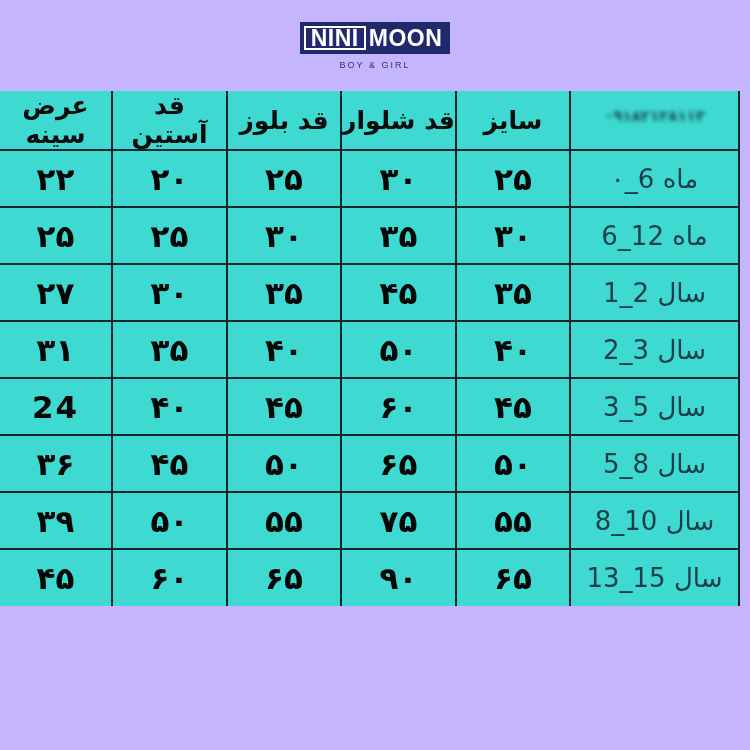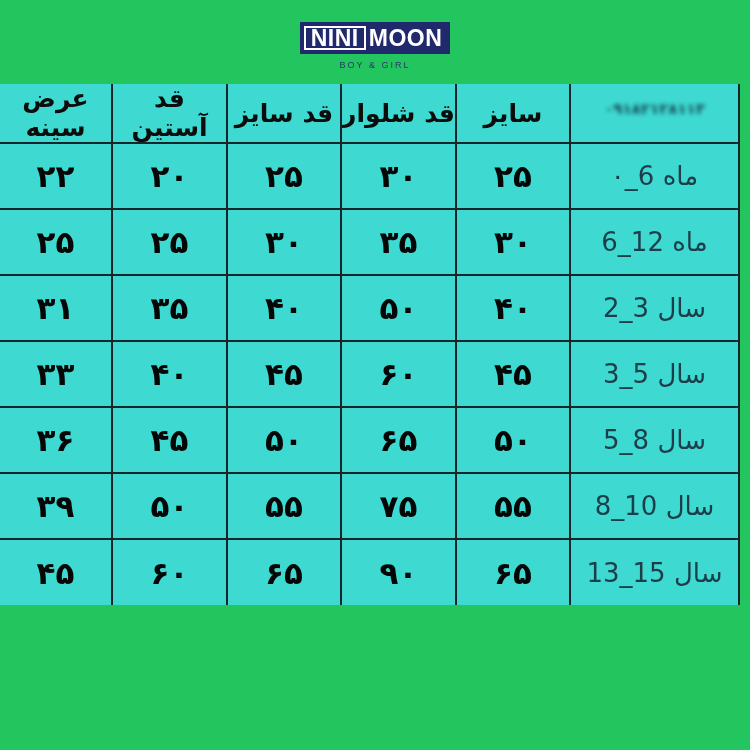--- a/index.html
+++ b/index.html
@@ -1,21 +1,21 @@
 <!DOCTYPE html>
 <html lang="fa"><head>
 <meta charset="utf-8">
 <style>
   html,body{margin:0;padding:0;}
   body{
     width:750px;height:750px;background:#ffffff;
     font-family:"DejaVu Sans",sans-serif;
     overflow:hidden;
   }
-  .canvas{position:relative;width:750px;height:750px;background:#22c55e;}
+  .canvas{position:relative;width:750px;height:750px;background:#c4b5fd;}
 
   
   .brand{position:absolute;top:22px;left:0;width:100%;text-align:center;}
   .logo{
     display:inline-flex;align-items:center;
     background:#20296b;height:32px;box-sizing:border-box;
     padding:3px 8px 3px 4px;
     font-family:"Liberation Sans",sans-serif;
   }
   .nini-box{
@@ -27,30 +27,30 @@
     color:#ffffff;font-weight:bold;font-size:23px;line-height:1;
     letter-spacing:0.5px;white-space:nowrap;
   }
   .tagline{
     margin-top:6px;color:#2b366f;font-size:9px;font-weight:normal;
     letter-spacing:2px;font-family:"Liberation Sans",sans-serif;
   }
 
   
   table.size-table{
-    position:absolute;top:84px;left:0;width:739px;
+    position:absolute;top:91px;left:0;width:739px;
     border-collapse:collapse;table-layout:fixed;
   }
   .size-table th,.size-table td{
     background:#3edad1;
     border:2px solid #16262b;
     text-align:center;vertical-align:middle;padding:0;overflow:hidden;
   }
   .size-table thead tr{height:59px;}
-  .size-table tbody tr{height:66px;}
+  .size-table tbody tr{height:57px;}
   
   .size-table th:first-child,.size-table td:first-child{border-left:none;}
   .size-table thead th{border-top:none;}
   .size-table tbody tr:last-child td{border-bottom:none;}
 
   .hdr{font-size:25px;font-weight:bold;color:#0c0c0c;}
   .num{font-size:31px;font-weight:bold;color:#060606;letter-spacing:2px;}
   .label{font-size:26px;font-weight:normal;color:#1c3d49;letter-spacing:0.5px;margin-top:24px;}
 
   .wm{
@@ -83,21 +83,21 @@
         <col style="width:115px">
         <col style="width:114px">
       <col style="width:115px">
         <col style="width:114px">
         <col style="width:169px">
     </colgroup>
     <thead>
       <tr>
         <th class="hdr" dir="rtl">عرض سینه</th>
         <th class="hdr" dir="rtl">قد آستین</th>
-        <th class="hdr" dir="rtl">قد سایز</th>
+        <th class="hdr" dir="rtl">قد بلوز</th>
         <th class="hdr" dir="rtl">قد شلوار</th>
         <th class="hdr" dir="rtl">سایز</th>
         <th>
           <span class="wm">۰۹۱۸۲۱۲۸۱۱۳</span>
         </th>
       </tr>
     </thead>
     <tbody id="tbody">
         <tr>
           <td class="num">۲۲</td>
@@ -109,29 +109,37 @@
         </tr>
         <tr>
           <td class="num">۲۵</td>
           <td class="num">۲۵</td>
           <td class="num">۳۰</td>
           <td class="num">۳۵</td>
           <td class="num">۳۰</td>
           <td class="label" dir="ltr">6_12 ماه</td>
         </tr>
         <tr>
+          <td class="num">۲۷</td>
+          <td class="num">۳۰</td>
+          <td class="num">۳۵</td>
+          <td class="num">۴۵</td>
+          <td class="num">۳۵</td>
+          <td class="label" dir="ltr">1_2 سال</td>
+        </tr>
+        <tr>
           <td class="num">۳۱</td>
           <td class="num">۳۵</td>
           <td class="num">۴۰</td>
           <td class="num">۵۰</td>
           <td class="num">۴۰</td>
           <td class="label" dir="ltr">2_3 سال</td>
         </tr>
         <tr>
-          <td class="num">۳۳</td>
+          <td class="num">24</td>
           <td class="num">۴۰</td>
           <td class="num">۴۵</td>
           <td class="num">۶۰</td>
           <td class="num">۴۵</td>
           <td class="label" dir="ltr">3_5 سال</td>
         </tr>
         <tr>
           <td class="num">۳۶</td>
           <td class="num">۴۵</td>
           <td class="num">۵۰</td>

